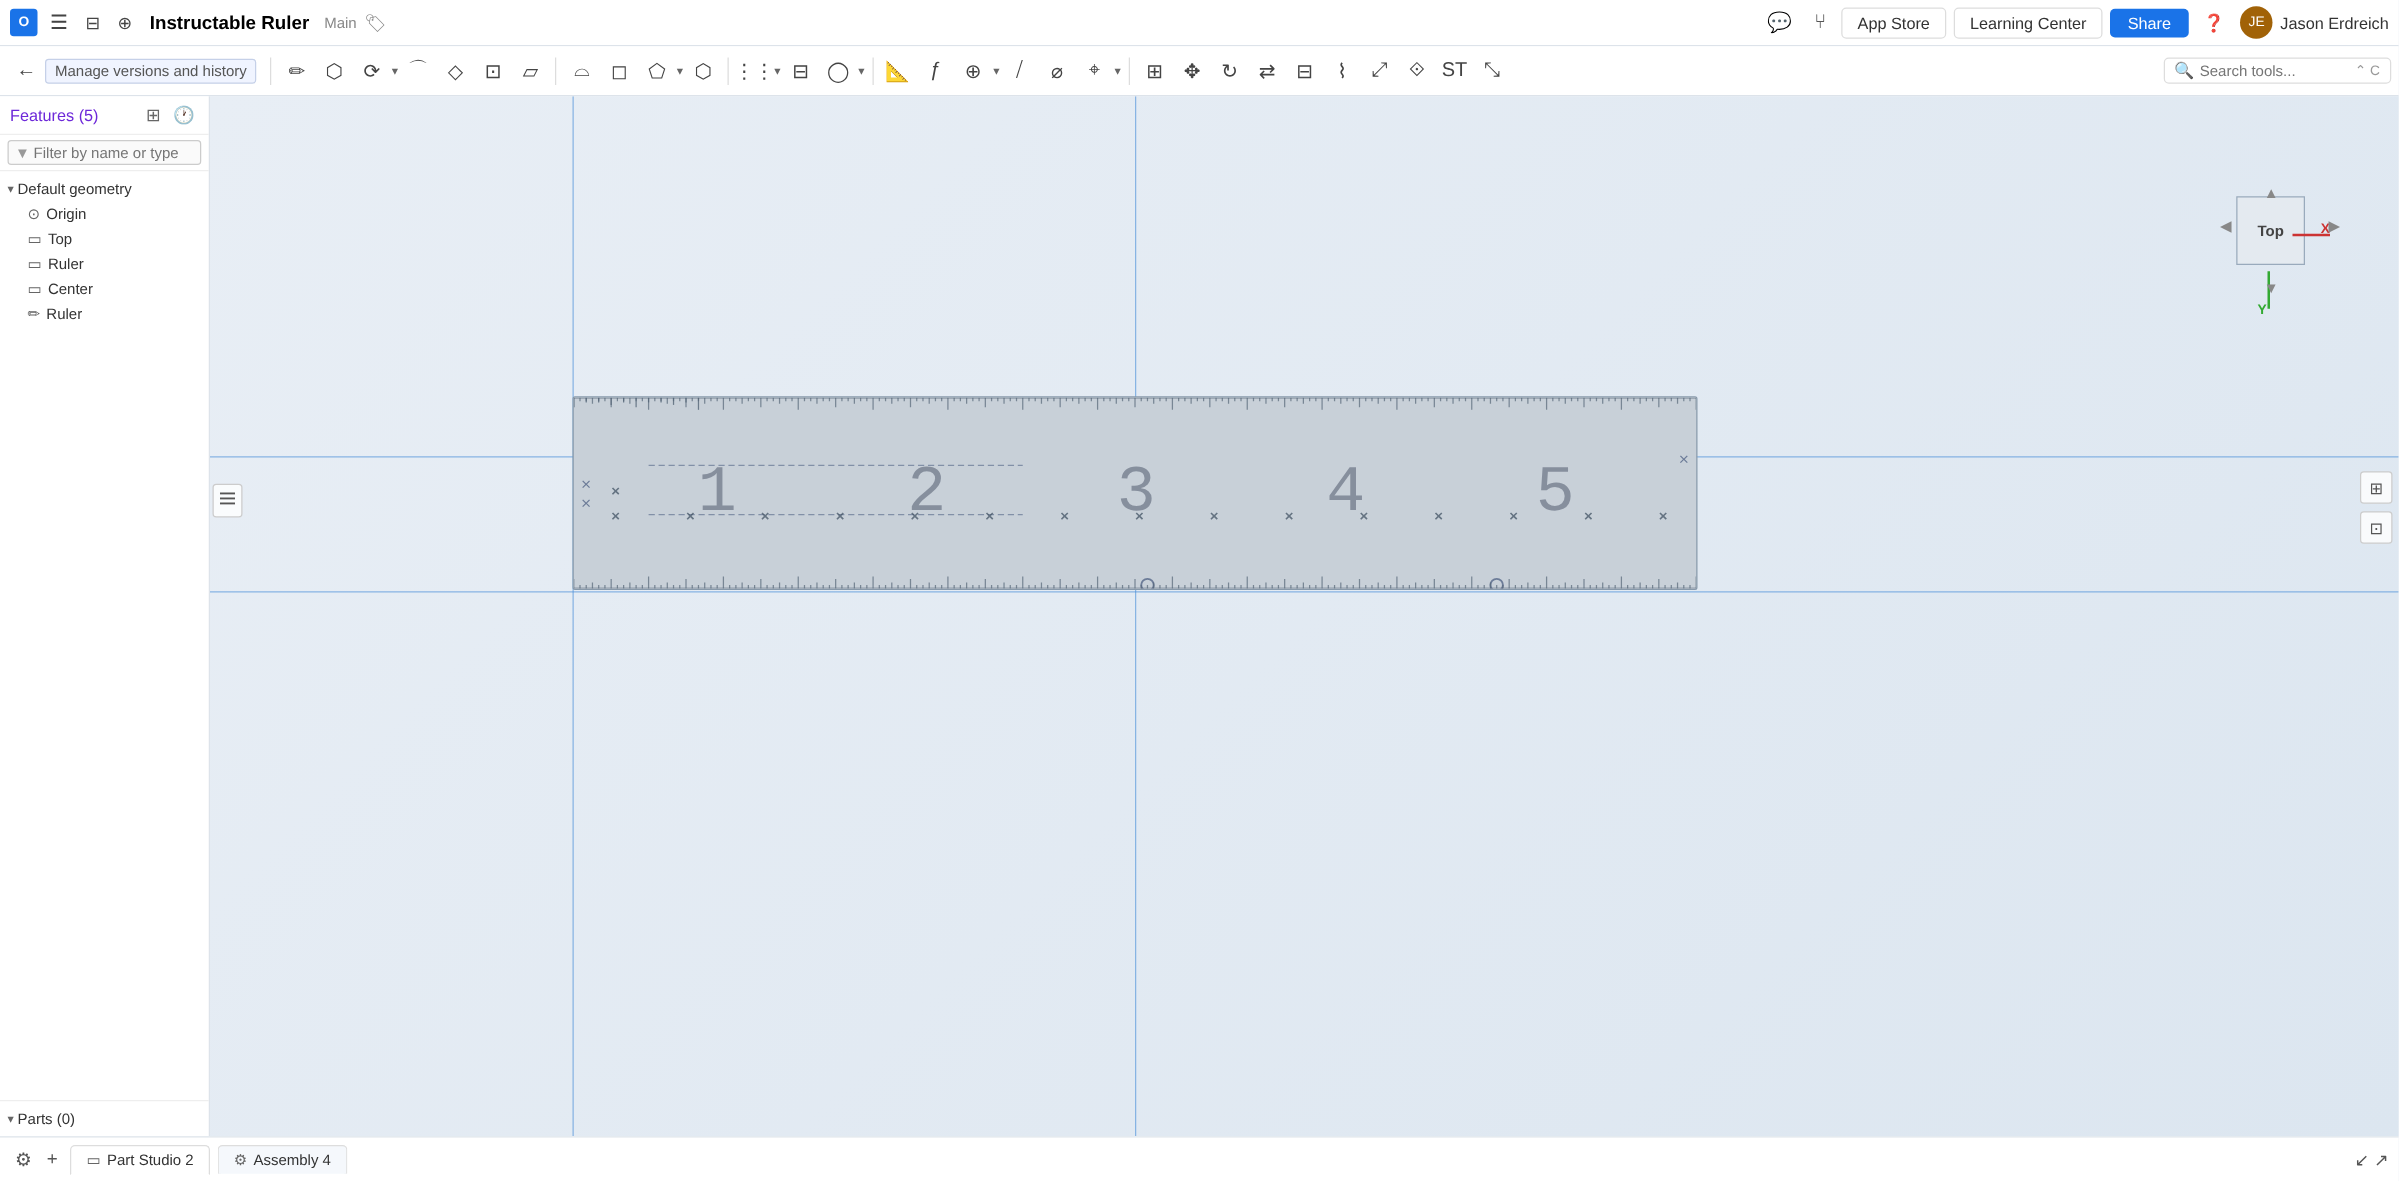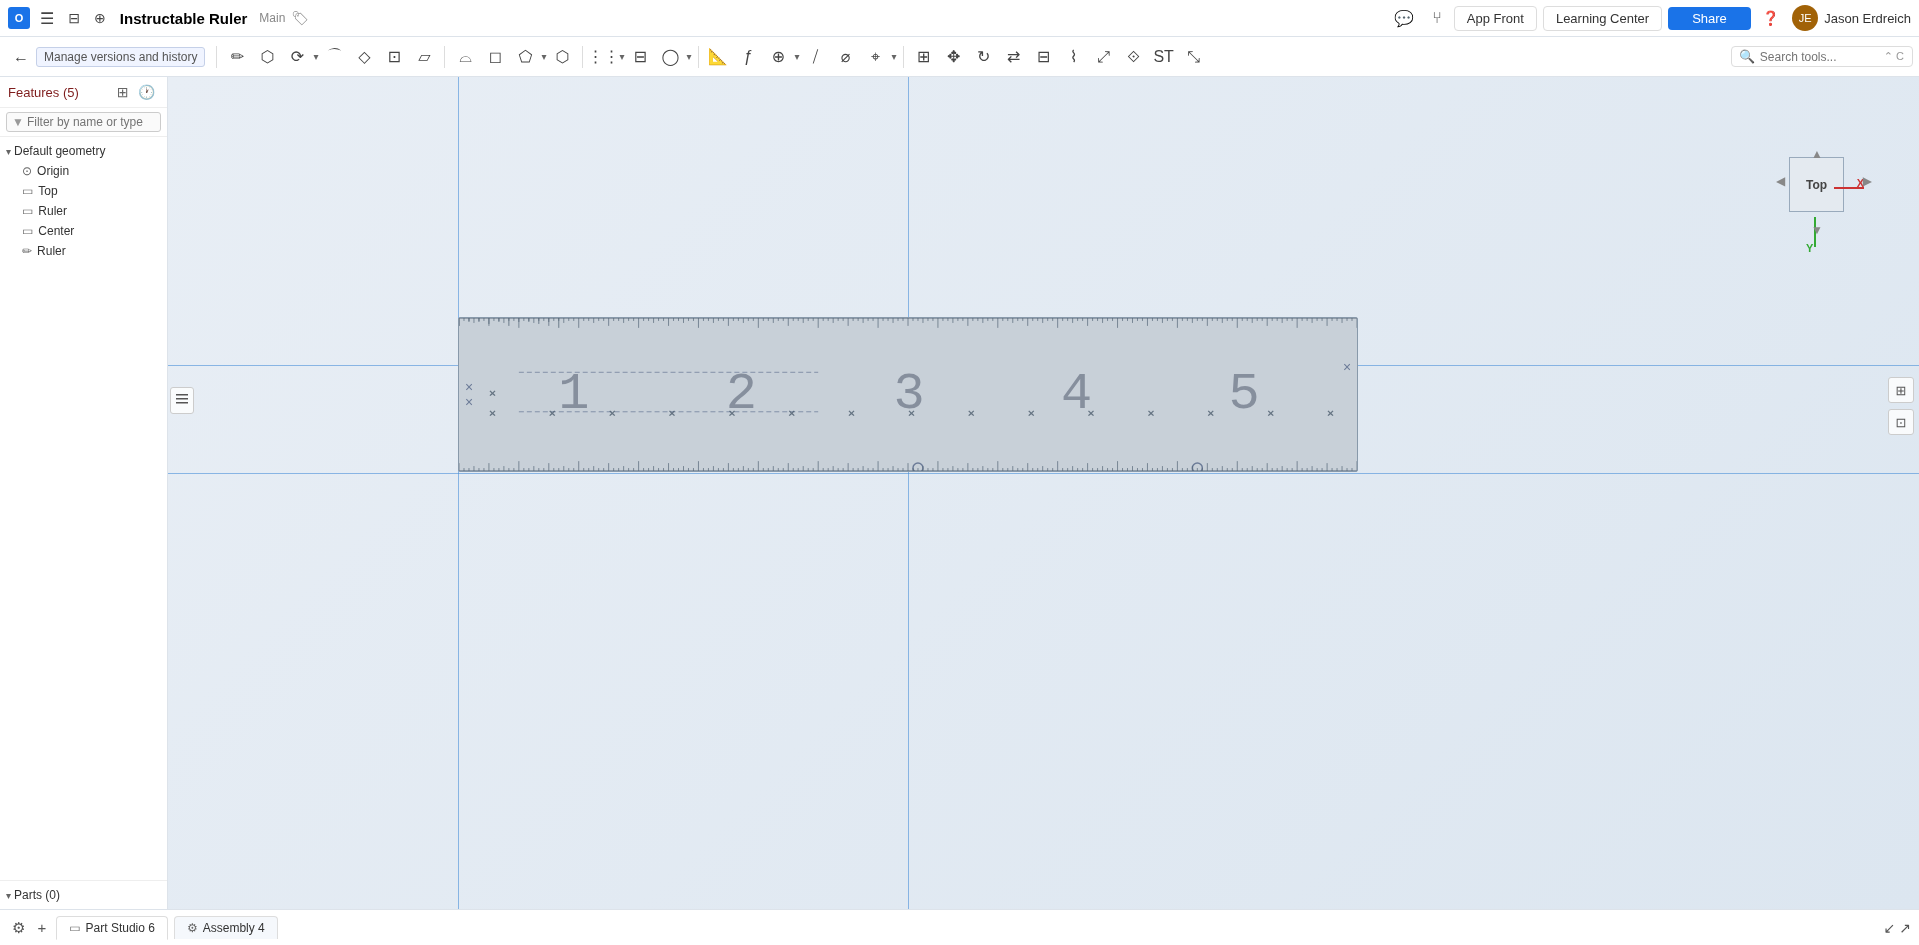--- a/index.html
+++ b/index.html
@@ -25,21 +25,21 @@
     .nav-title { font-size: 15px; font-weight: 600; color: #000000; margin-left: 4px; }
     .nav-branch { font-size: 12px; color: #888; margin-left: 6px; }
     .nav-tag-icon { font-size: 14px; color: #888; cursor: pointer; }
     .nav-spacer { flex: 1; }
     .nav-icon-btn { cursor: pointer; font-size: 16px; color: #555; padding: 2px 6px; display: flex; align-items: center; }
     .nav-btn { 
       padding: 4px 12px; border-radius: 4px; border: 1px solid #ddd; 
       background: #fff; cursor: pointer; font-size: 13px; color: #333;
     }
     .nav-share-btn {
-      padding: 4px 24px; border-radius: 4px; border: none;
+      padding: 4px 14px; border-radius: 4px; border: none;
       background: #1a73e8; cursor: pointer; font-size: 13px; color: #fff; font-weight: 500;
     }
     .nav-help-btn { cursor: pointer; font-size: 14px; color: #555; padding: 2px 6px; display: flex; align-items: center; gap: 2px; }
     .nav-avatar { width: 26px; height: 26px; border-radius: 50%; background: #a16207; display: flex; align-items: center; justify-content: center; color: white; font-size: 11px; font-weight: normal; cursor: pointer; }
     .nav-username { font-size: 13px; color: #333; cursor: pointer; }
 
     
     .toolbar {
       display: flex;
       align-items: center;
@@ -89,21 +89,21 @@
       width: 168px;
       background: #fff;
       border-right: 1px solid #dde3ea;
       display: flex; flex-direction: column;
       flex-shrink: 0;
     }
     .features-header {
       display: flex; align-items: center; padding: 6px 8px;
       border-bottom: 1px solid #eee; gap: 4px;
     }
-    .features-title { font-size: 13px; color: #7f1d1d; font-weight: 500; flex: 1; }
+    .features-title { font-size: 13px; color: #6d28d9; font-weight: 500; flex: 1; }
     .features-icon-btn { cursor: pointer; color: #666; font-size: 14px; padding: 1px 3px; }
     .filter-row { padding: 4px 6px; border-bottom: 1px solid #eee; }
     .filter-input-wrap {
       display: flex; align-items: center; border: 1px solid #ccc; border-radius: 3px;
       padding: 2px 5px; gap: 3px; background: #fafafa;
     }
     .filter-input-wrap input { border: none; outline: none; font-size: 12px; width: 100%; background: transparent; color: #555; }
     .filter-icon { color: #999; font-size: 12px; }
     .feature-tree { padding: 4px 0; flex: 1; overflow-y: auto; }
     .tree-group-label {
@@ -220,21 +220,21 @@
   </div>
   <div class="nav-hamburger">☰</div>
   <div class="nav-tree-icon">⊟</div>
   <div class="nav-plus-icon">⊕</div>
   <span class="nav-title">Instructable Ruler</span>
   <span class="nav-branch">Main</span>
   <span class="nav-tag-icon">🏷</span>
   <div class="nav-spacer"></div>
   <div class="nav-icon-btn">💬</div>
   <div class="nav-icon-btn">⑂</div>
-  <button class="nav-btn">App Front</button>
+  <button class="nav-btn">App Store</button>
   <button class="nav-btn">Learning Center</button>
   <button class="nav-share-btn">Share</button>
   <div class="nav-help-btn">❓</div>
   <div class="nav-avatar">JE</div>
   <span class="nav-username">Jason Erdreich</span>
 </div>
 
 <div class="toolbar">
   <div class="back-btn-container">
     <button class="toolbar-btn">←</button>
@@ -466,21 +466,21 @@
 </div>
 
 <div class="bottom-bar">
   <div class="bottom-icons">
     <span class="bottom-icon-btn">⚙</span>
     <span class="bottom-icon-btn">+</span>
   </div>
 
   <div class="tab-item active">
     <span class="tab-icon">▭</span>
-    <span>Part Studio 6</span>
+    <span>Part Studio 2</span>
   </div>
   <div class="tab-item">
     <span class="tab-icon">⚙</span>
     <span>Assembly 4</span>
   </div>
   <div class="bottom-right-icons">
     <span class="bottom-right-icon">↙</span>
     <span class="bottom-right-icon">↗</span>
   </div>
 </div>

